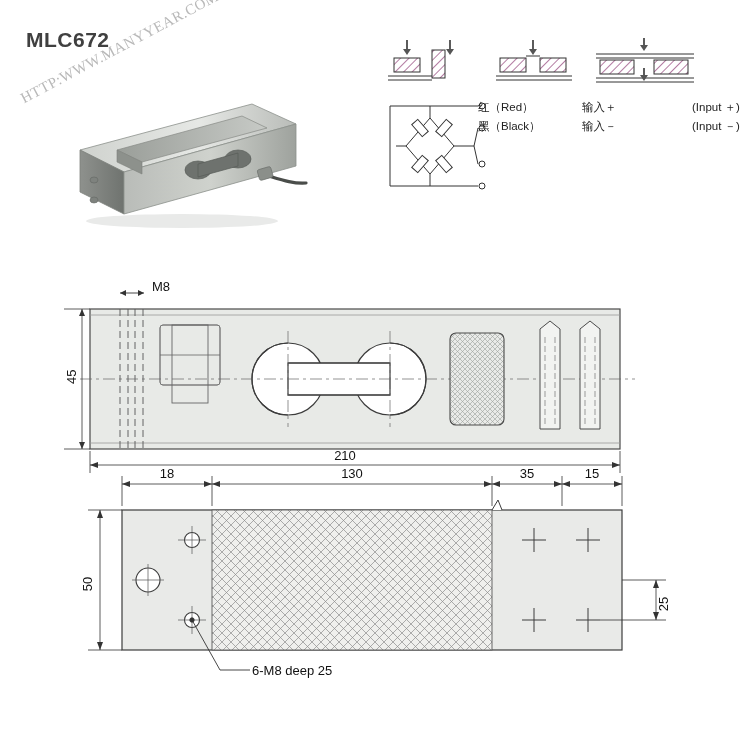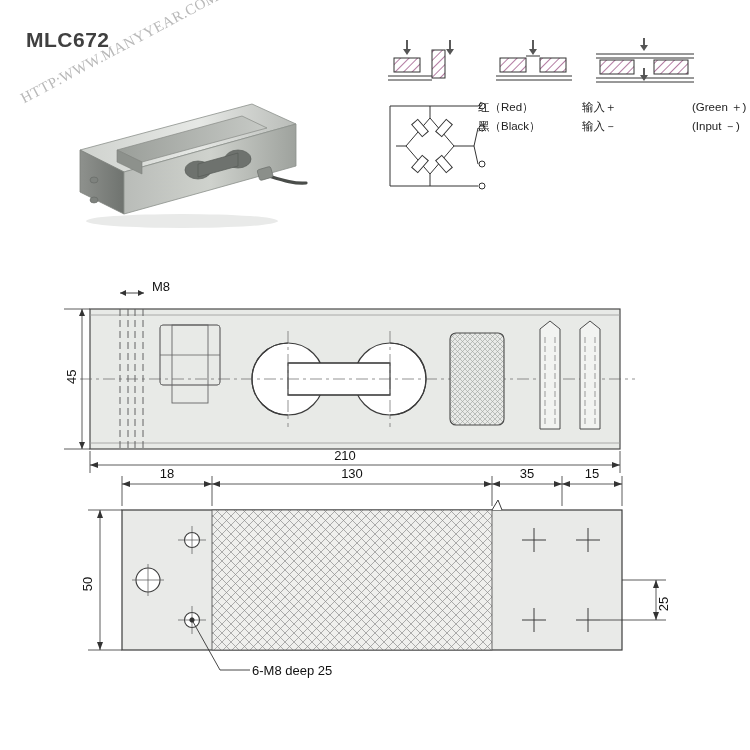--- a/index.html
+++ b/index.html
@@ -195,21 +195,21 @@
       <circle cx="96" cy="8" r="3"></circle>
       <circle cx="96" cy="30" r="3"></circle>
       <circle cx="96" cy="66" r="3"></circle>
       <circle cx="96" cy="88" r="3"></circle>
     </g>
   </svg>
   <div class="wire-labels">
     <div class="wire-row">
       <span class="cn">红（Red）</span>
       <span class="en">输入＋</span>
-      <span>(Green ＋)</span>
+      <span>(Input ＋)</span>
     </div>
     <div class="wire-row">
       <span class="cn">黑（Black）</span>
       <span class="en">输入－</span>
       <span>(Input －)</span>
     </div>
   </div>
 </div>
 
 <div class="abs" id="drawing-top">

